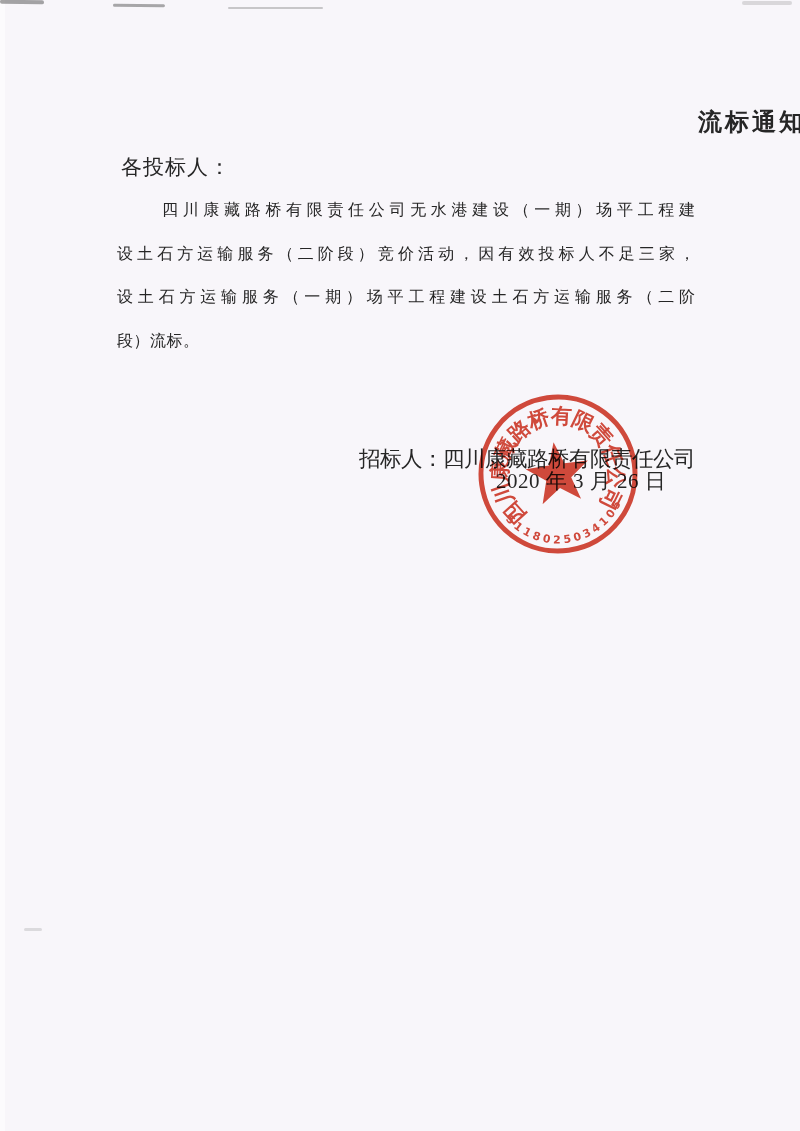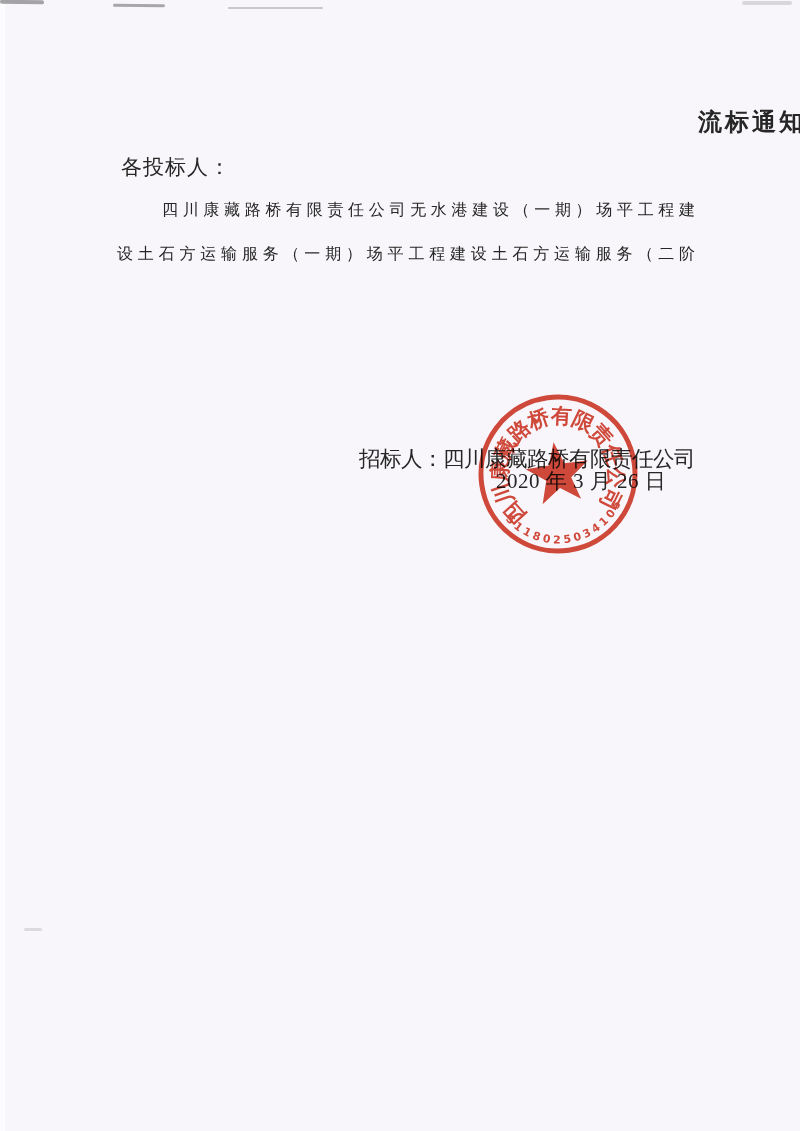--- a/index.html
+++ b/index.html
@@ -79,21 +79,23 @@
   <div class="smudge s3"></div>
   <div class="smudge s4"></div>
   <div class="smudge s5"></div>
 
   <h1 class="doc-title">流标通知</h1>
 
   <div class="salutation">各投标人：</div>
 
   <div class="body-para">
     <div class="body-line first">四川康藏路桥有限责任公司无水港建设（一期）场平工程建</div>
+    <div class="body-line">设土石方运输服务（二阶段）竞价活动，因有效投标人不足三家，</div>
     <div class="body-line">设土石方运输服务（一期）场平工程建设土石方运输服务（二阶</div>
+    <div class="body-line last">段）流标。</div>
   </div>
 
   <div class="signature">招标人：四川康藏路桥有限责任公司</div>
   <div class="sig-date">2020 年 3 月 26 日</div>
 
   <svg class="seal" viewBox="0 0 200 200" xmlns="http://www.w3.org/2000/svg">
     <g id="seal-rot" transform="rotate(-8 100 100)">
       <circle id="seal-border" cx="100" cy="100" r="77" fill="none" stroke-width="5" stroke="#d23b2b"></circle>
       <polygon id="seal-star" transform="translate(100 101)" points="0,-33 7.8,-10.7 31.4,-10.2 12.6,4.1 19.4,26.7 0,13.2 -19.4,26.7 -12.6,4.1 -31.4,-10.2 -7.8,-10.7" fill="#d23b2b"></polygon>
       <g id="seal-ring">

